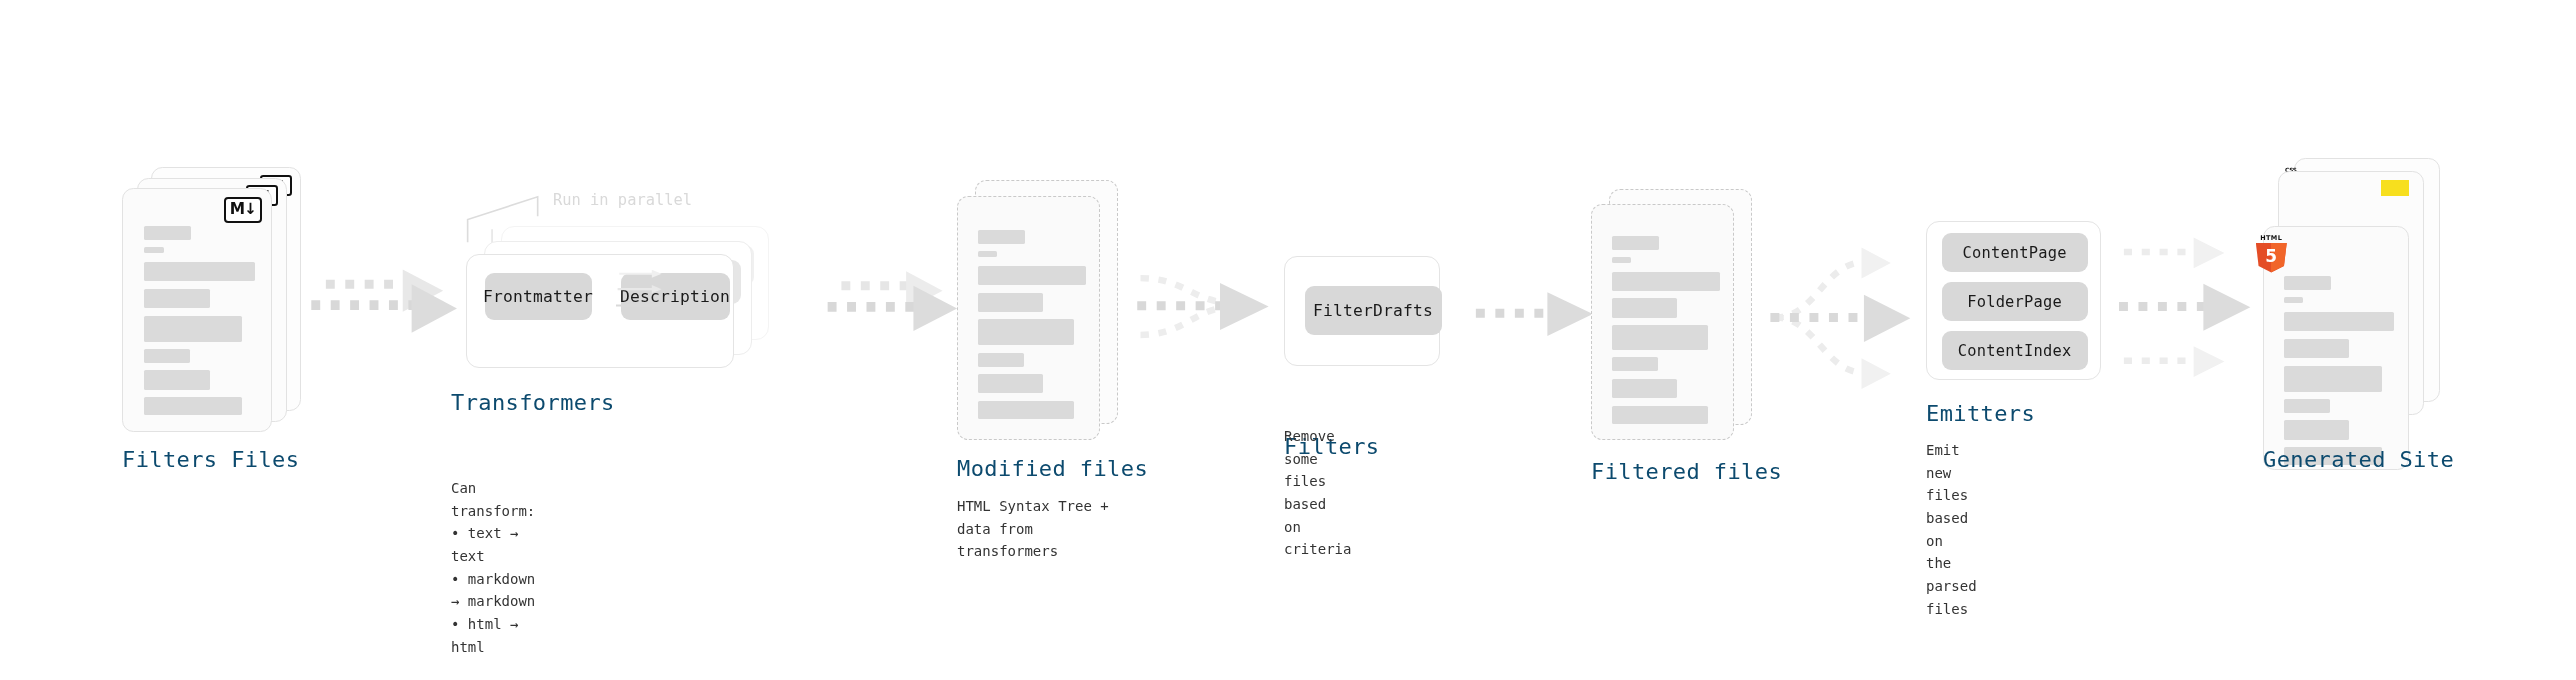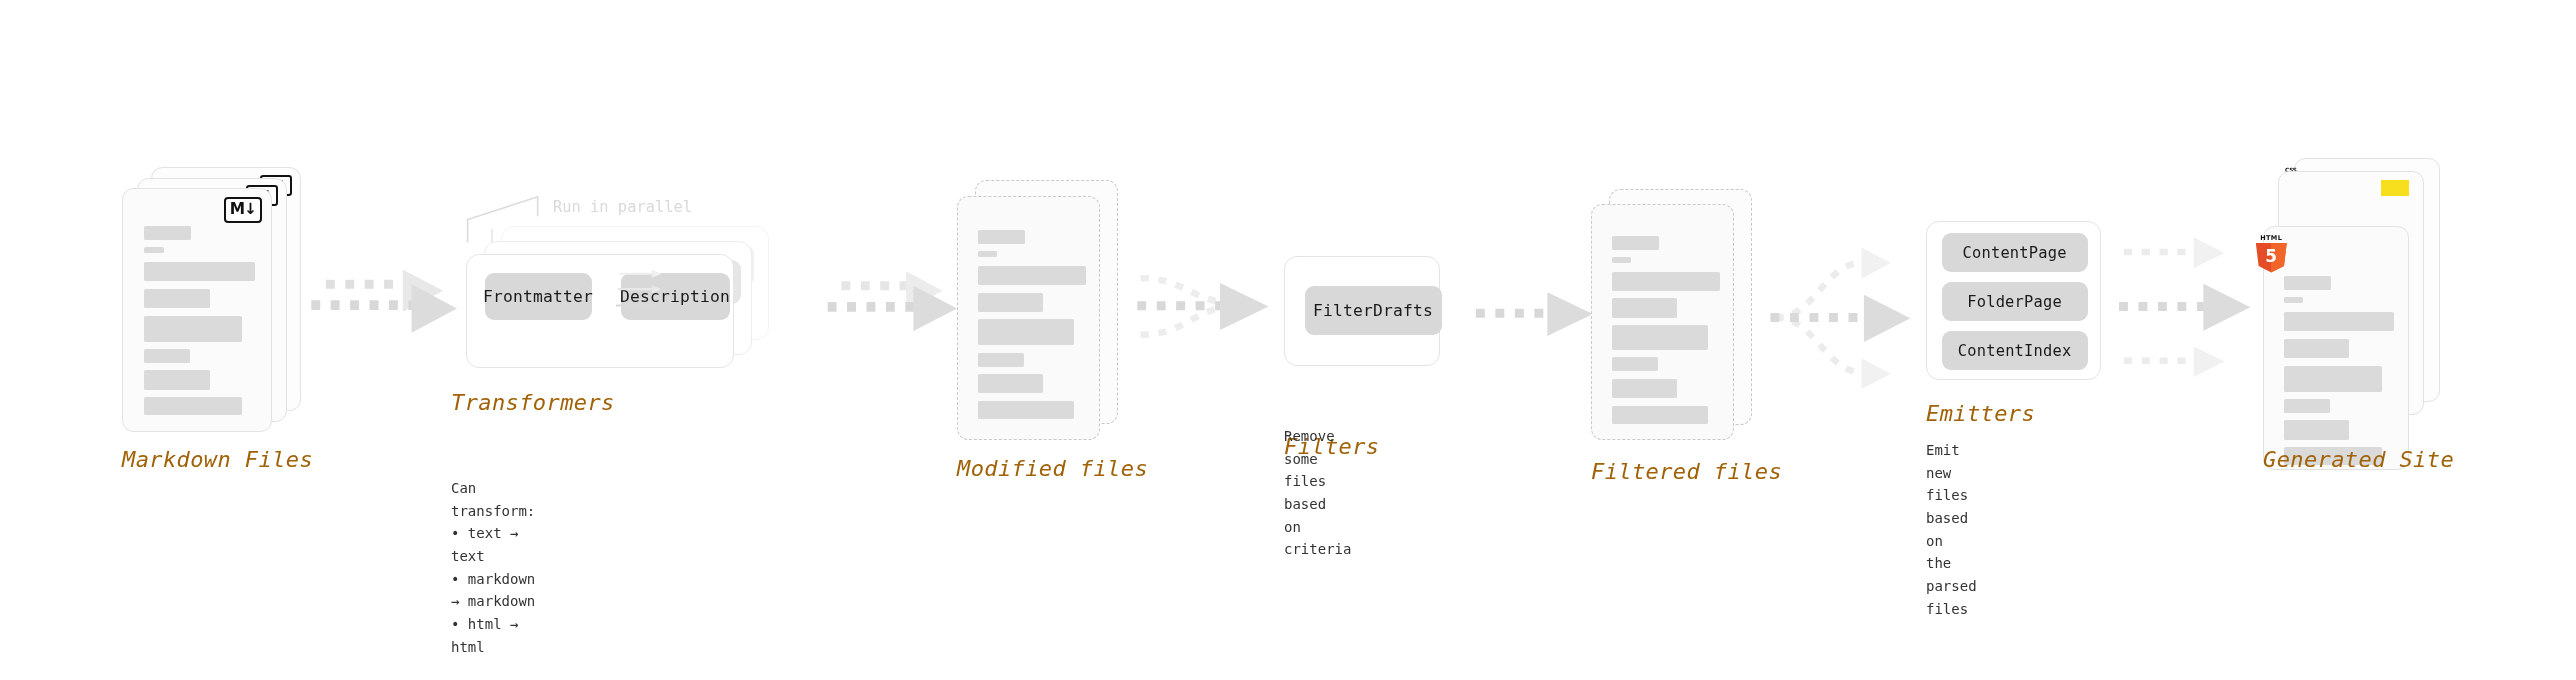--- a/index.html
+++ b/index.html
@@ -77,23 +77,22 @@
     position:absolute;background:#d8d8d8;border-radius:9px;
     display:flex;align-items:center;justify-content:center;
     font-size:16.3px;color:#1a1a1a;letter-spacing:0.2px;
     box-sizing:border-box;white-space:nowrap;
   }
   .pill.fade1{background:#e6e6e6;color:transparent;}
   .pill.fade2{background:#f0f0f0;color:transparent;}
 
   
   .title{
-    position:absolute;font-size:22px;color:#a16207;letter-spacing:0.4px;
+    position:absolute;font-size:22px;color:#0c4a6e;letter-spacing:0.4px;
     white-space:nowrap;
-    font-style:italic;
   }
   .subtitle{
     position:absolute;font-size:14px;color:#333;line-height:1.62;
     white-space:pre-line;
   }
   .note{
     position:absolute;font-size:15.4px;color:#d9d9d9;white-space:nowrap;
   }
 
   
@@ -121,41 +120,41 @@
         <div class="bar" style="width:111px;height:19.5px;"></div>
         <div class="bar" style="width:66px;height:19.5px;"></div>
         <div class="bar" style="width:98px;height:26px;"></div>
         <div class="bar" style="width:46px;height:14px;"></div>
         <div class="bar" style="width:66px;height:19.5px;"></div>
         <div class="bar" style="width:98px;height:18px;"></div>
       </div>
     </div>
   </div>
 
-  <div class="title" style="left:0px;top:280px;">Markdown Files</div>
+  <div class="title" style="left:0px;top:280px;">Filters Files</div>
 </div>
 
 <svg class="arrow-svg" style="left:301px;top:268px;width:163px;height:89px;" viewBox="0 0 200 110">
   <g stroke="#dfdfdf" stroke-width="11" stroke-dasharray="11 13" fill="none">
     <line x1="30" y1="20" x2="130" y2="20"></line>
   </g>
   <polygon points="125,2 175,28 125,54" fill="#e8e8e8"></polygon>
   <g stroke="#d8d8d8" stroke-width="12" stroke-dasharray="11 13" fill="none">
     <line x1="12" y1="46" x2="142" y2="46"></line>
   </g>
   <polygon points="136,20 192,50 136,80" fill="#dcdcdc"></polygon>
 </svg>
 
 <div class="stage" style="left:451px;top:187px;">
 
   <svg style="position:absolute;left:14.6px;top:0px;width:228px;height:57px;overflow:visible;" viewBox="0 0 280 70">
     <path d="M2 68 L2 40 L88 12 L88 36" stroke="#dcdcdc" stroke-width="2" fill="none"></path>
     <path d="M32 70 L32 52" stroke="#e6e6e6" stroke-width="2" fill="none"></path>
   </svg>
-  <div class="note" style="left:102px;top:11px;">Run in parallel</div>
+  <div class="note" style="left:102px;top:4px;">Run in parallel</div>
 
   <div class="gcard fade2" style="left:50px;top:39px;width:268px;height:114px;">
     <div class="pill fade2" style="left:18px;top:18px;width:98px;height:41px;">Frontmatter</div>
     <div class="pill fade2" style="left:153px;top:18px;width:99px;height:41px;">Description</div>
   </div>
 
   <div class="gcard fade1" style="left:32.5px;top:54px;width:268px;height:114px;">
     <div class="pill fade1" style="left:18px;top:18px;width:102px;height:44px;">Frontmatter</div>
     <div class="pill fade1" style="left:154px;top:18px;width:102px;height:44px;">Description</div>
   </div>
@@ -204,20 +203,22 @@
         <div class="bar" style="width:108px;height:19.5px;"></div>
         <div class="bar" style="width:65px;height:19.5px;"></div>
         <div class="bar" style="width:96px;height:26px;"></div>
         <div class="bar" style="width:46px;height:14px;"></div>
         <div class="bar" style="width:65px;height:19.5px;"></div>
         <div class="bar" style="width:96px;height:18px;"></div>
       </div>
     </div>
   </div>
   <div class="title" style="left:0px;top:276px;">Modified files</div>
+  <div class="subtitle" style="left:0px;top:315px;">HTML Syntax Tree +
+data from transformers</div>
 </div>
 
 <svg class="arrow-svg" style="left:1134px;top:260px;width:146px;height:106px;" viewBox="0 0 180 130">
   <g fill="none" stroke="#ededed" stroke-width="8" stroke-dasharray="10 12">
     <path d="M8 22 C60 22 70 48 112 52"></path>
     <path d="M8 92 C60 92 70 64 112 58"></path>
   </g>
   <g fill="none" stroke="#d8d8d8" stroke-width="11" stroke-dasharray="11 13">
     <line x1="4" y1="56" x2="112" y2="56"></line>
   </g>

